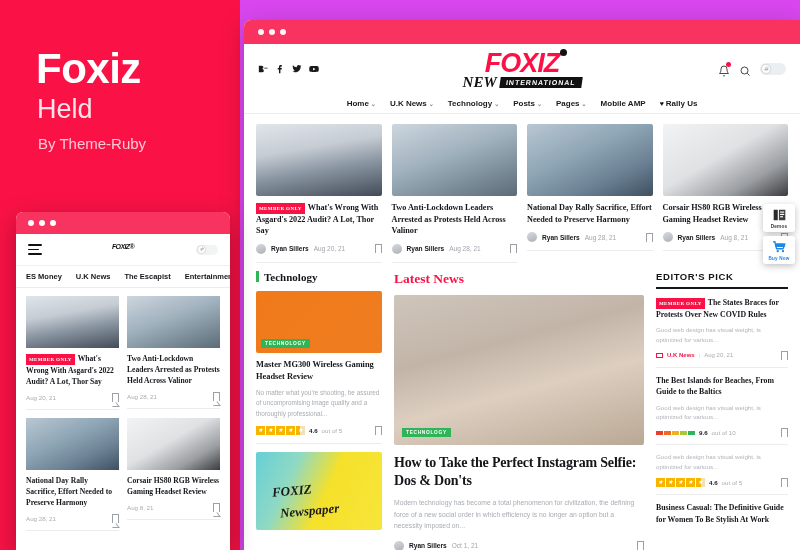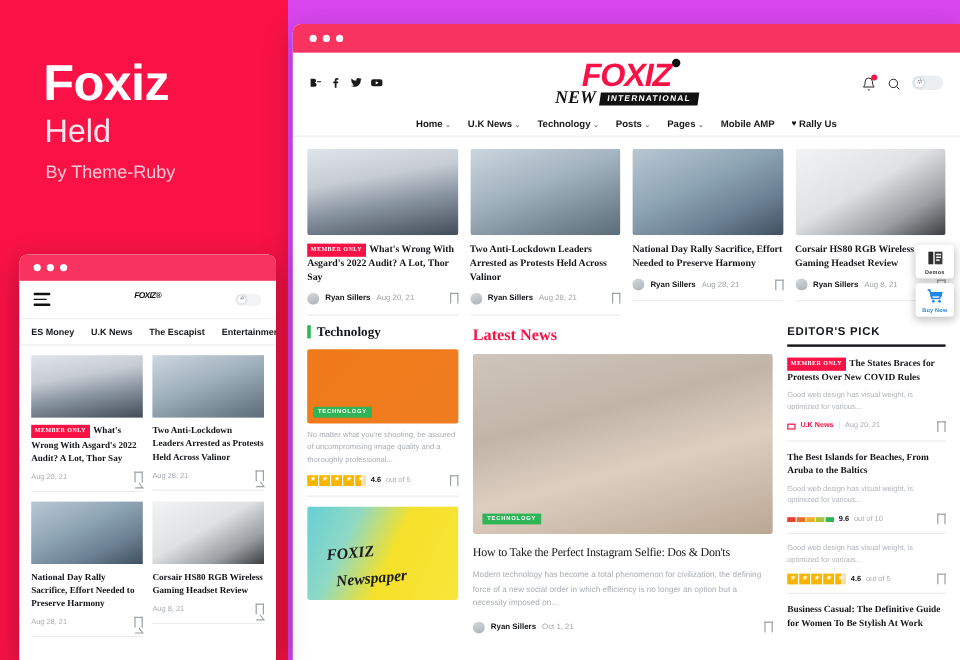--- a/index.html
+++ b/index.html
@@ -99,21 +99,21 @@
   .tech-title { font-family:"Liberation Serif", serif; font-weight: 700; font-size: 8.4px; line-height: 1.42; color: #14161a; margin-top: 6px; }
   .tech-exc { font-size: 6.4px; line-height: 1.62; color: #a8acb2; margin-top: 5px; }
   .rating-row { display: flex; align-items: center; gap: 4px; margin-top: 7px; }
   .stars { display: flex; gap: 1px; }
   .star { width: 9px; height: 9px; background: #f7b500; color: #fff; font-size: 6px; line-height: 9px; text-align: center; }
   .star.half { background: linear-gradient(90deg,#f7b500 50%,#f0e2b8 50%); }
   .rate-val { font-size: 6.2px; font-weight: 700; color: #14161a; }
   .rate-of { font-size: 6.2px; color: #a8acb2; }
 
   .feat-img { width: 100%; height: 150px; border-radius: 2px; position: relative; overflow: hidden; }
-  .feat-title { font-family:"Liberation Serif", serif; font-weight: 400; font-size: 10px; line-height: 1.3; color: #14161a; margin-top: 9px; letter-spacing: -.2px; }
+  .feat-title { font-family:"Liberation Serif", serif; font-weight: 700; font-size: 14px; line-height: 1.3; color: #14161a; margin-top: 9px; letter-spacing: -.2px; }
   .feat-exc { font-size: 6.8px; line-height: 1.7; color: #a8acb2; margin-top: 7px; }
   .feat-meta { display: flex; align-items: center; gap: 5px; margin-top: 9px; font-size: 6.5px; color: #a0a4ab; }
 
   .ed-head { font-size: 9.5px; font-weight: 700; letter-spacing: .6px; color: #14161a; position: relative; }
   .ed-ghost { position: absolute; left: 14px; top: -2px; font-size: 13px; font-weight: 700; color: #f0f0f0; letter-spacing: 1px; z-index: -1; }
   .ed-rule { border-top: 2px solid #14161a; margin-top: 5px; margin-bottom: 8px; }
   .ed-item { padding-bottom: 7px; border-bottom: 1px solid #ececec; margin-bottom: 7px; }
   .ed-item:last-child { border-bottom: none; }
   .ed-title { font-family:"Liberation Serif", serif; font-weight: 700; font-size: 7.8px; line-height: 1.45; color: #14161a; }
   .ed-exc { font-size: 6.2px; line-height: 1.6; color: #b0b4ba; margin-top: 5px; }
@@ -326,20 +326,21 @@
       <div class="main-grid">
 
         <div class="col-tech">
           <div class="sec-head-tech">
             <span class="sec-bar"></span>
             <span class="sec-title">Technology</span>
           </div>
           <div class="tech-img">
             <span class="cat-chip">TECHNOLOGY</span>
           </div>
+          <div class="tech-title">Master MG300 Wireless Gaming Headset Review</div>
           <div class="tech-exc">No matter what you're shooting, be assured of uncompromising image quality and a thoroughly professional...</div>
           <div class="rating-row">
             <span class="stars">
               <i class="star">★</i>
               <i class="star">★</i>
               <i class="star">★</i>
               <i class="star">★</i>
               <i class="star half">★</i>
             </span>
             <span class="rate-val">4.6</span>
@@ -384,21 +385,21 @@
             <div class="ed-meta">
               <span class="mail-ico"></span>
               <span class="ed-cat">U.K News</span>
               <span class="divider-pipe">|</span>
               <span>Aug 20, 21</span>
               <span class="bm"></span>
             </div>
           </div>
 
           <div class="ed-item">
-            <div class="ed-title">The Best Islands for Beaches, From Aruba to the Baltics</div>
+            <div class="ed-title">The Best Islands for Beaches, From Guide to the Baltics</div>
             <div class="ed-exc">Good web design has visual weight, is optimized for various...</div>
             <div class="ed-meta">
               <span class="score-bar">
                 <i class="score-seg" style="background:#e8402a"></i>
                 <i class="score-seg" style="background:#ef6b22"></i>
                 <i class="score-seg" style="background:#f2b01e"></i>
                 <i class="score-seg" style="background:#a6c83a"></i>
                 <i class="score-seg" style="background:#2fb457"></i>
               </span>
               <span class="rate-val">9.6</span>

